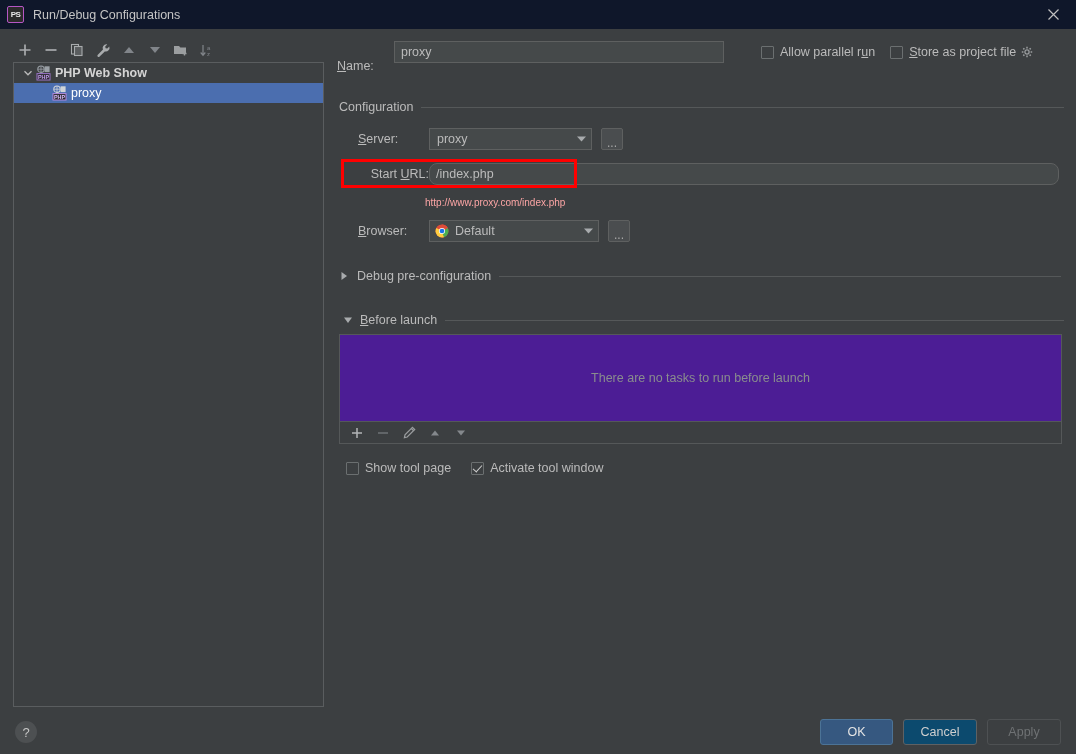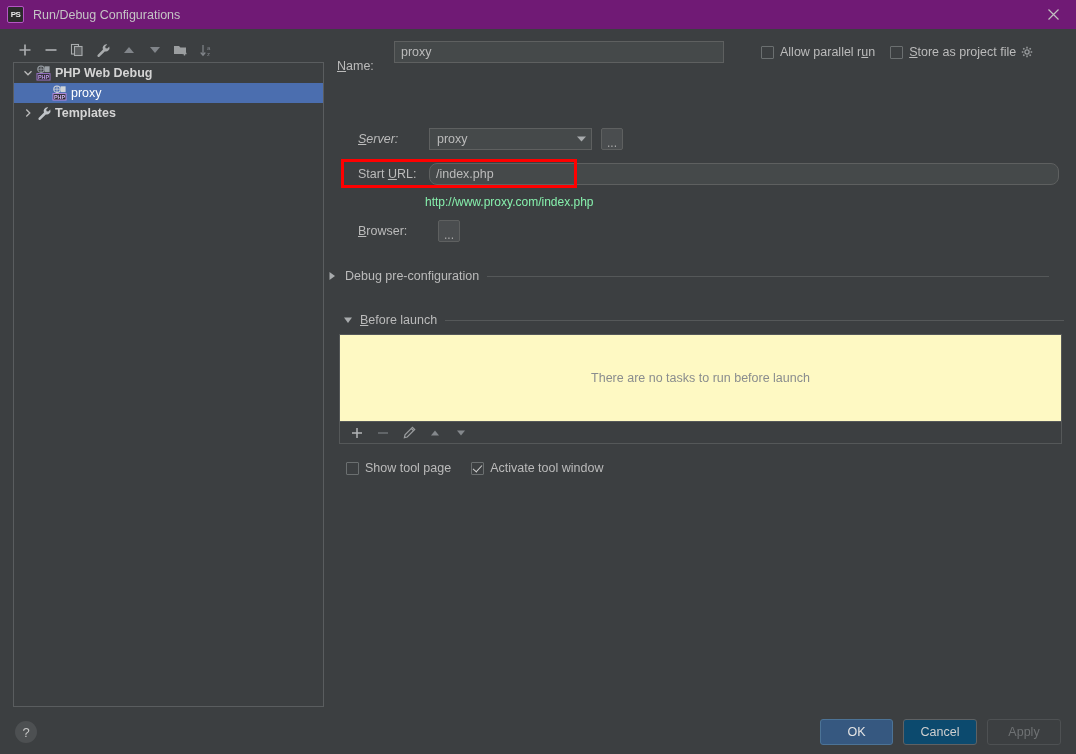--- a/index.html
+++ b/index.html
@@ -16,21 +16,21 @@
   .dialog {
     position: relative;
     width: 1076px; height: 754px;
     background: #3c3f41;
   }
 
   
   .titlebar {
     position: absolute; left: 0; top: 0;
     width: 1076px; height: 29px;
-    background: #701a75;
+    background: #0f172a;
     display: flex; align-items: center;
   }
   .app-icon {
     margin-left: 7px;
     width: 17px; height: 17px;
     background: #2b2b2b;
     border: 1.5px solid #b556c4;
     border-radius: 2px;
     display: flex; align-items: center; justify-content: center;
     font-size: 8px; font-weight: bold; color: #e8e8e8;
@@ -168,25 +168,25 @@
     border: 1px solid #5e6060;
     color: #a9a9a9;
     display: flex; align-items: flex-end; justify-content: center;
     font-size: 12px;
     cursor: pointer;
     padding-bottom: 2px;
     line-height: 8px;
     border-radius: 2px;
   }
 
-  .link { color: #86efac; font-size: 12px; cursor: pointer; }
+  .link { color: #fca5a5; font-size: 10px; cursor: pointer; }
 
   
   .bl-list {
-    background: #fef9c3;
+    background: #4c1d95;
     border: 1px solid #555859;
     height: 88px;
     display: flex; align-items: center; justify-content: center;
     color: #8a8d8e; font-size: 12.5px;
   }
   .bl-toolbar {
     border: 1px solid #555859;
     border-top: none;
     height: 22px;
     display: flex; align-items: center;
@@ -315,49 +315,36 @@
       </div>
       <div class="tree-icon">
         <svg width="16" height="16" viewBox="0 0 16 16">
           <circle cx="5" cy="4.2" r="3.2" fill="none" stroke="#9aa0a6" stroke-width="1.1"></circle>
           <path d="M5 1 v6.4 M1.8 4.2 h6.4" stroke="#9aa0a6" stroke-width="0.8"></path>
           <rect x="8.6" y="1.3" width="5" height="5.8" fill="#9aa0a6"></rect>
           <rect x="1" y="8.6" width="13" height="6.4" fill="#2b2b2b" stroke="#9b74c9" stroke-width="1"></rect>
           <text x="7.5" y="13.6" font-size="5.4" fill="#c49cf0" text-anchor="middle" font-family="sans-serif" font-weight="bold">PHP</text>
         </svg>
       </div>
-      <span class="tree-label bold">PHP Web Debug</span>
+      <span class="tree-label bold">PHP Web Show</span>
     </div>
 
     <div class="tree-row selected indent-2">
       <div class="tree-icon">
         <svg width="16" height="16" viewBox="0 0 16 16">
           <circle cx="5" cy="4.2" r="3.2" fill="none" stroke="#d0d4d8" stroke-width="1.1"></circle>
           <path d="M5 1 v6.4 M1.8 4.2 h6.4" stroke="#d0d4d8" stroke-width="0.8"></path>
           <rect x="8.6" y="1.3" width="5" height="5.8" fill="#d0d4d8"></rect>
           <rect x="1" y="8.6" width="13" height="6.4" fill="#2b2b2b" stroke="#b48ae0" stroke-width="1"></rect>
           <text x="7.5" y="13.6" font-size="5.4" fill="#d9bcff" text-anchor="middle" font-family="sans-serif" font-weight="bold">PHP</text>
         </svg>
       </div>
       <span class="tree-label">proxy</span>
     </div>
 
-    <div class="tree-row indent-1">
-      <div class="twisty">
-        <svg width="10" height="10" viewBox="0 0 10 10">
-            <path d="M3.3 1.5 L6.8 5 L3.3 8.5" stroke="#bbbbbb" stroke-width="1.3" fill="none"></path>
-          </svg>
-      </div>
-      <div class="tree-icon">
-        <svg width="15" height="15" viewBox="0 0 15 15">
-          <path d="M10.6 1.3a3.7 3.7 0 0 0-3.6 5.3L1.6 12a1.3 1.3 0 0 0 1.8 1.8l5.4-5.4a3.7 3.7 0 0 0 4.5-4.8l-2 2-1.7-.4-.4-1.7 2-2a3.7 3.7 0 0 0-.6-.2z" fill="#c0c4c8"></path>
-        </svg>
-      </div>
-      <span class="tree-label bold">Templates</span>
-    </div>
 
   </div>
 
   <div class="name-row">
     <span class="lbl name-label"><u>N</u>ame:</span>
     <input class="text-input name-input" type="text" value="proxy" style="">
 
     <div class="cb-wrap" style="margin-left:37px;">
       <div class="checkbox"></div>
       <span class="lbl">Allow parallel r<u>u</u>n</span>
@@ -371,55 +358,78 @@
           <circle cx="6" cy="6" r="2.1" fill="none" stroke="#9a9d9f" stroke-width="1.3"></circle>
           <g stroke="#9a9d9f" stroke-width="1.5">
             <path d="M6 0.8 v1.6 M6 9.6 v1.6 M0.8 6 h1.6 M9.6 6 h1.6"></path>
             <path d="M2.3 2.3 l1.1 1.1 M8.6 8.6 l1.1 1.1 M9.7 2.3 l-1.1 1.1 M3.4 8.6 l-1.1 1.1"></path>
           </g>
         </svg>
       </span>
     </div>
   </div>
 
+  <div class="section" style="position:absolute; left:339px; top:100px; width:725px;">
+    <span class="section-title">Configuration</span>
+    <span class="section-line"></span>
+  </div>
 
   <div class="row" style="position:absolute; left:358px; top:128px; width:700px;">
-    <span class="lbl" style="width:71px;font-style:italic;"><u>S</u>erver:</span>
+    <span class="lbl" style="width:71px;"><u>S</u>erver:</span>
     <div class="combo" style="width:163px;">
       <span class="combo-text">proxy</span>
       <span class="arrow-box">
         <svg width="11" height="8" viewBox="0 0 11 8">
             <path d="M1 1.5 L5.5 6.5 L10 1.5 Z" fill="#a8abad"></path>
           </svg>
       </span>
     </div>
     <div class="ellipsis-btn" style="margin-left:9px;">
       <span>...</span>
     </div>
   </div>
 
   <div class="row" style="position:absolute; left:358px; top:163px; width:706px;">
-    <span class="lbl" style="width:71px;">Start <u>U</u>RL:</span>
+    <span class="lbl" style="width:71px;text-align:right;">Start <u>U</u>RL:</span>
     <input class="text-input" style="width: 630px; border-radius: 8px;" type="text" value="/index.php">
   </div>
 
   <div class="redbox" style="left:341px; top:159px; width:236px; height:29px;"></div>
 
   <div style="position:absolute; left:425px; top:195px;">
     <span class="link">http://www.proxy.com/index.php</span>
   </div>
 
   <div class="row" style="position:absolute; left:358px; top:220px; width:700px;">
     <span class="lbl" style="width:71px;"><u>B</u>rowser:</span>
+    <div class="combo" style="width:170px; padding-left:5px;">
+      <span style="display:flex;align-items:center;margin-right:6px;">
+        <svg width="14" height="14" viewBox="0 0 16 16">
+          <circle cx="8" cy="8" r="7.4" fill="#dd4b39"></circle>
+          <path d="M8 0.6 A7.4 7.4 0 0 1 14.5 4.6 L8 4.6 Z" fill="#dd4b39"></path>
+          <path d="M14.5 4.6 A7.4 7.4 0 0 1 10.3 15.1 L7.1 9.6 Z" fill="#4caf50"></path>
+          <path d="M10.3 15.1 A7.4 7.4 0 0 1 1.6 4.6 L7.1 7.5 Z" fill="#ffcd40"></path>
+          <path d="M1.6 4.6 A7.4 7.4 0 0 1 14.5 4.6 L8 4.6 Z" fill="#dd4b39"></path>
+          <circle cx="8" cy="8" r="3.5" fill="#ffffff"></circle>
+          <circle cx="8" cy="8" r="2.7" fill="#1a73e8"></circle>
+        </svg>
+      </span>
+      <span class="combo-text">Default</span>
+      <span class="arrow-box">
+        <svg width="11" height="8" viewBox="0 0 11 8">
+            <path d="M1 1.5 L5.5 6.5 L10 1.5 Z" fill="#a8abad"></path>
+          </svg>
+      </span>
+    </div>
     <div class="ellipsis-btn" style="margin-left:9px;">
       <span>...</span>
     </div>
   </div>
 
-  <div class="section" style="position:absolute; left:328px; top:269px; width:721px;">
+  <div class="section" style="position:absolute; left:340px; top:269px; width:721px;">
     <span class="tri">
       <svg width="9" height="10" viewBox="0 0 9 10">
           <path d="M1.5 1 L7 5 L1.5 9 Z" fill="#a8abad"></path>
         </svg>
     </span>
     <span class="section-title">Debug pre-configuration</span>
     <span class="section-line"></span>
   </div>
 
   <div class="section" style="position:absolute; left:343px; top:313px; width:721px;">

